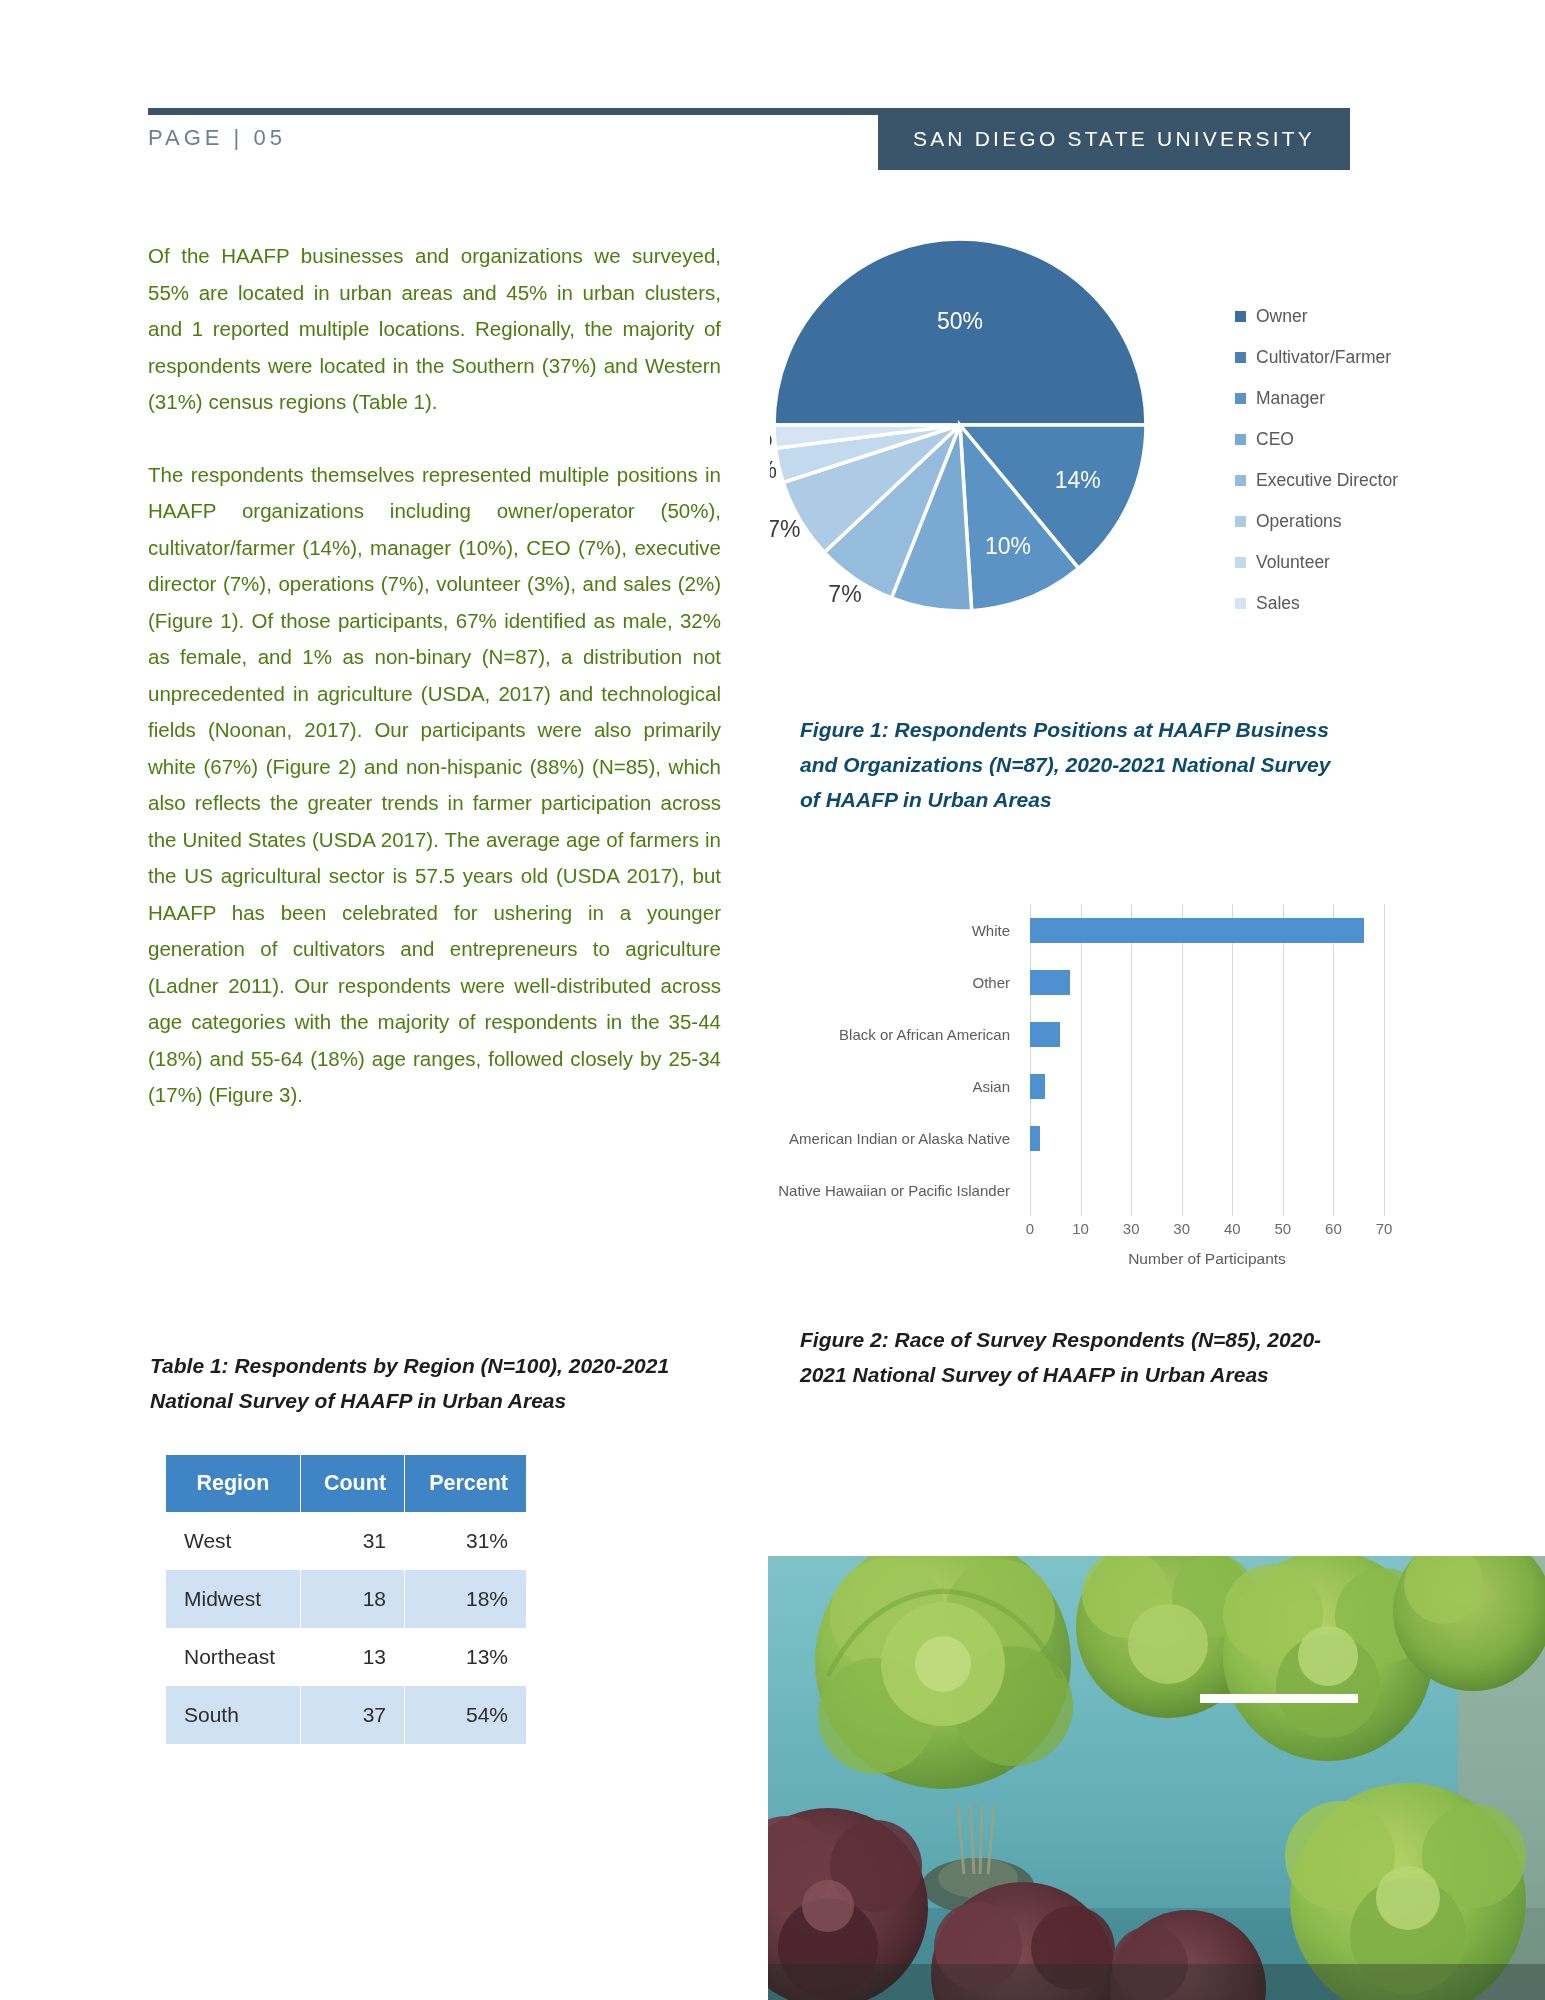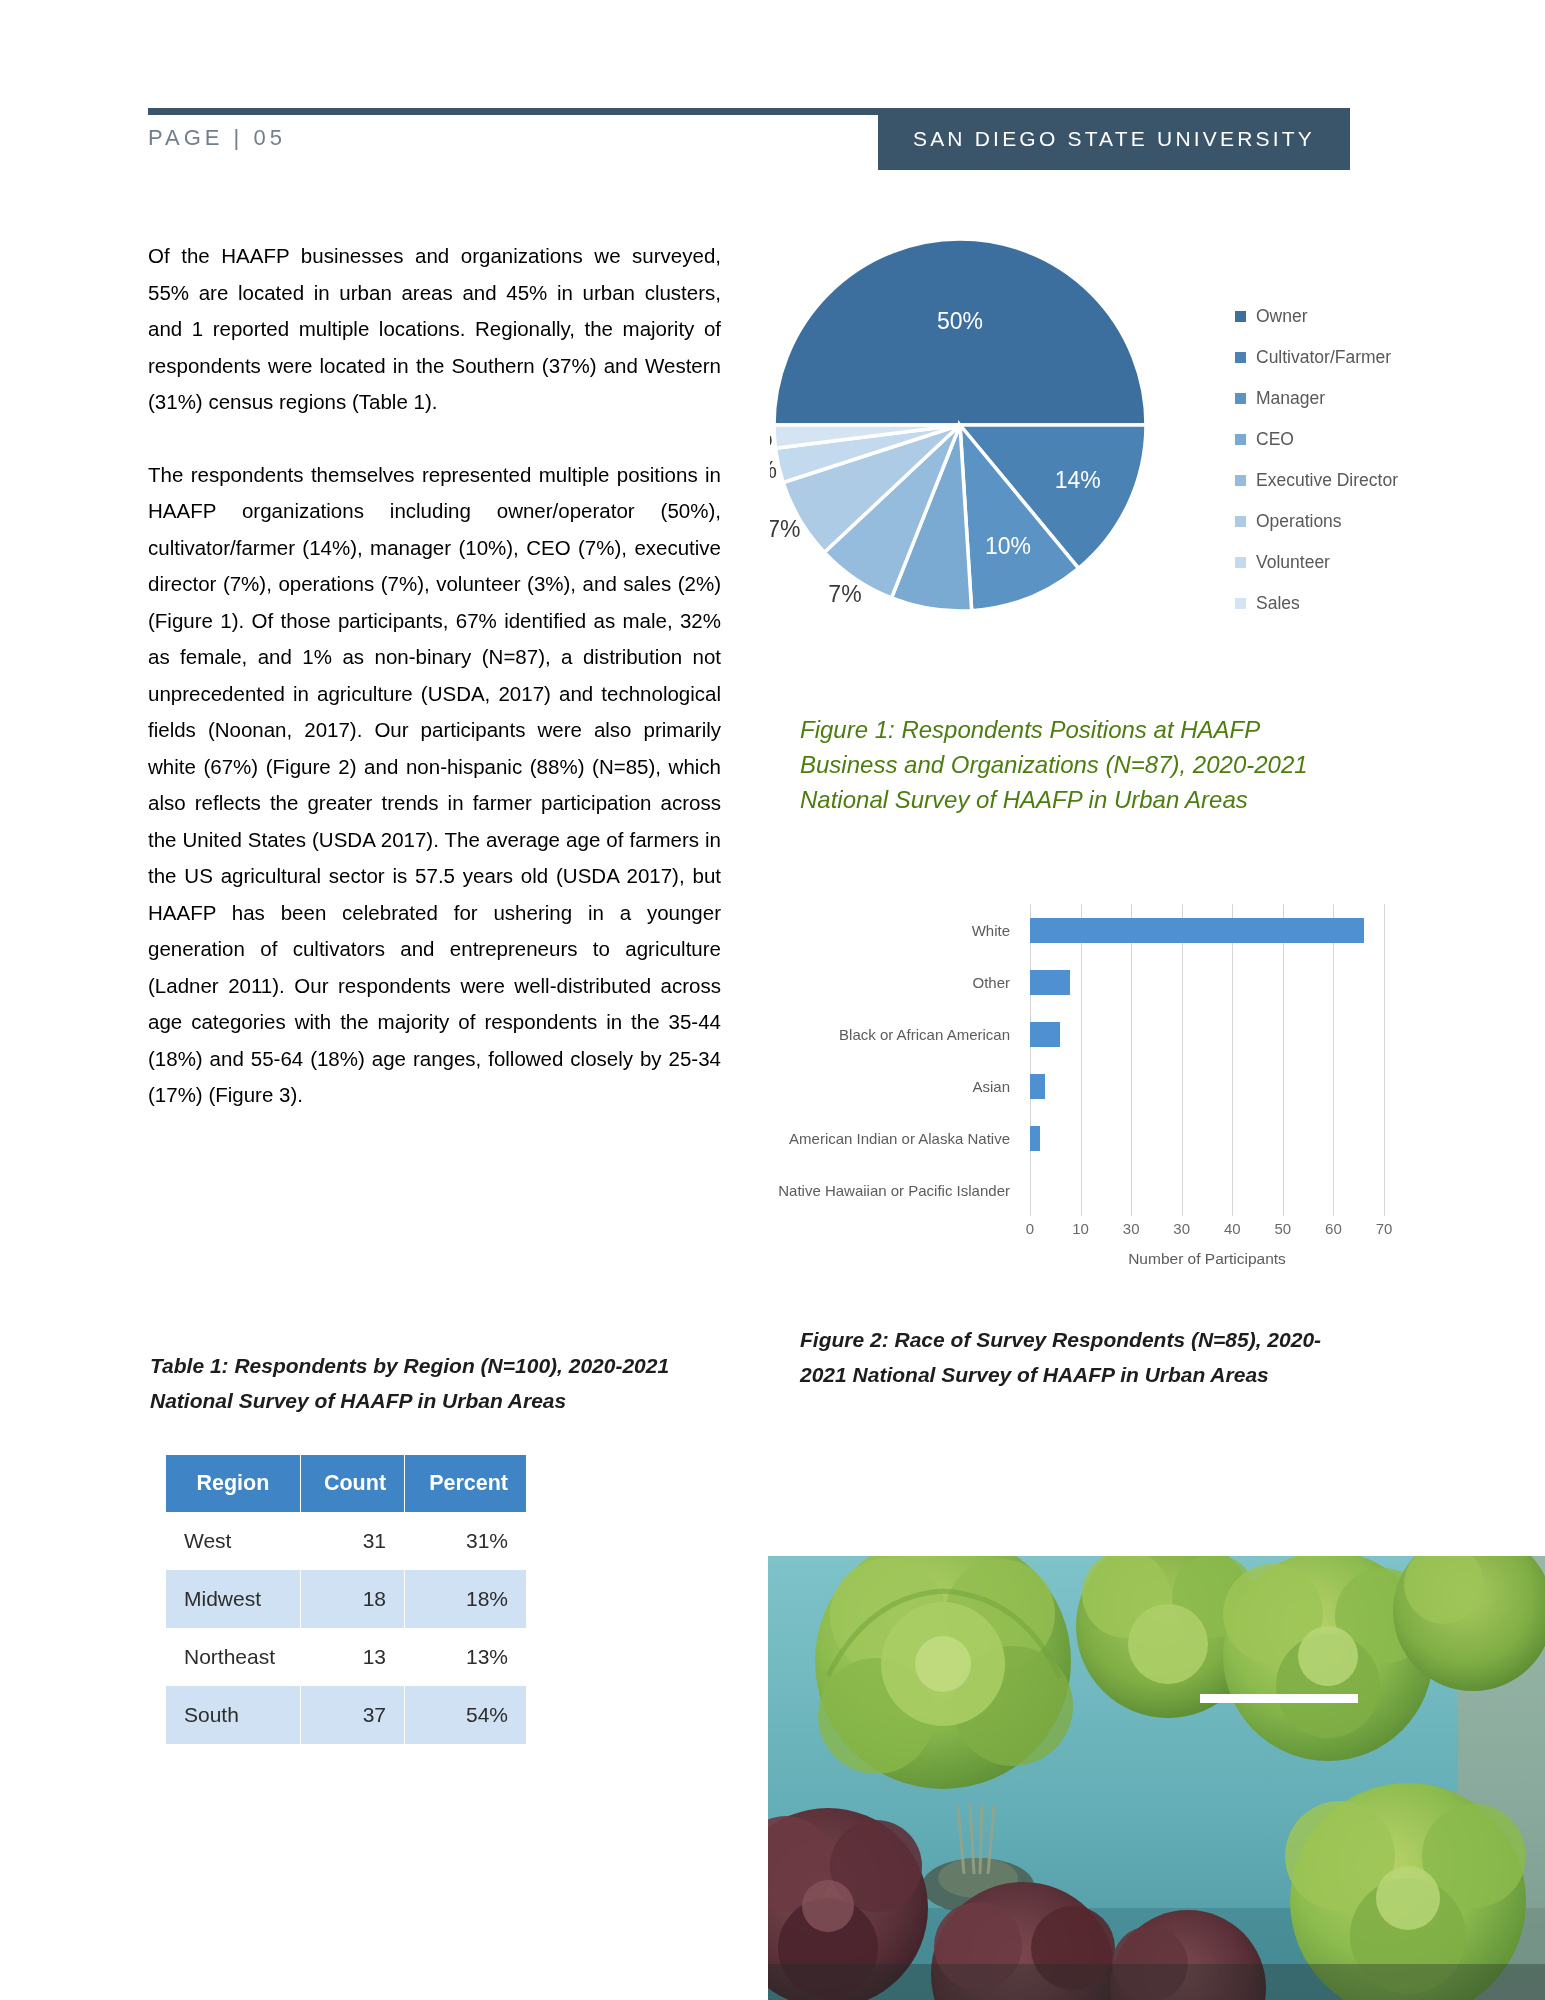--- a/index.html
+++ b/index.html
@@ -64,21 +64,21 @@
   
   .body-col {
     position: absolute;
     left: 148px;
     top: 238px;
     width: 573px;
   }
   .body-col p {
     font-size: 20.5px;
     line-height: 36.5px;
-    color: #000000;
+    color: #4d7c0f;
     text-align: justify;
     font-weight: 300;
   }
   .body-col p + p { margin-top: 36px; }
 
   
   .table-caption {
     position: absolute;
     left: 150px;
     top: 1348px;
@@ -156,25 +156,25 @@
     margin-right: 10px;
     flex: 0 0 auto;
   }
 
   
   .fig1-caption {
     position: absolute;
     left: 800px;
     top: 712px;
     width: 540px;
-    font-size: 24px;
+    font-size: 21px;
     line-height: 35px;
-    font-weight: normal;
+    font-weight: bold;
     font-style: italic;
-    color: #4d7c0f;
+    color: #0c4a6e;
   }
 
   
   .fig2-wrap {
     position: absolute;
     left: 770px;
     top: 890px;
     width: 620px;
     height: 380px;
   }

